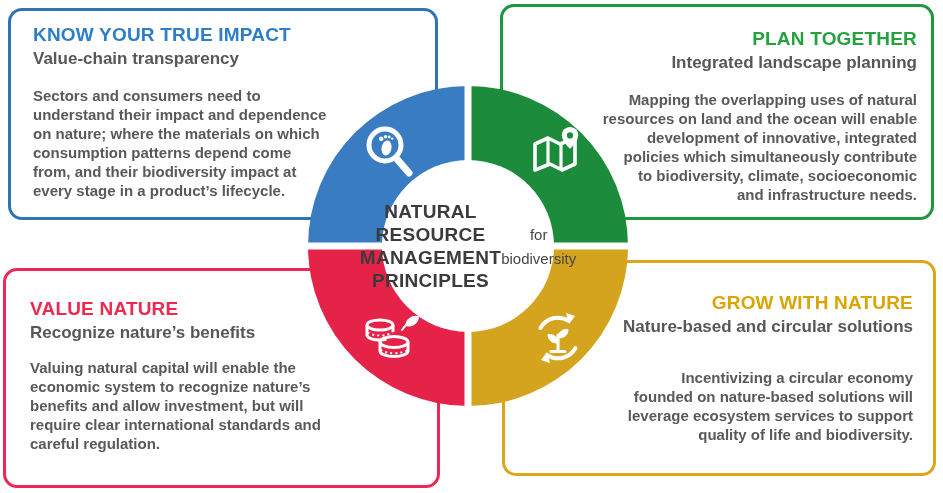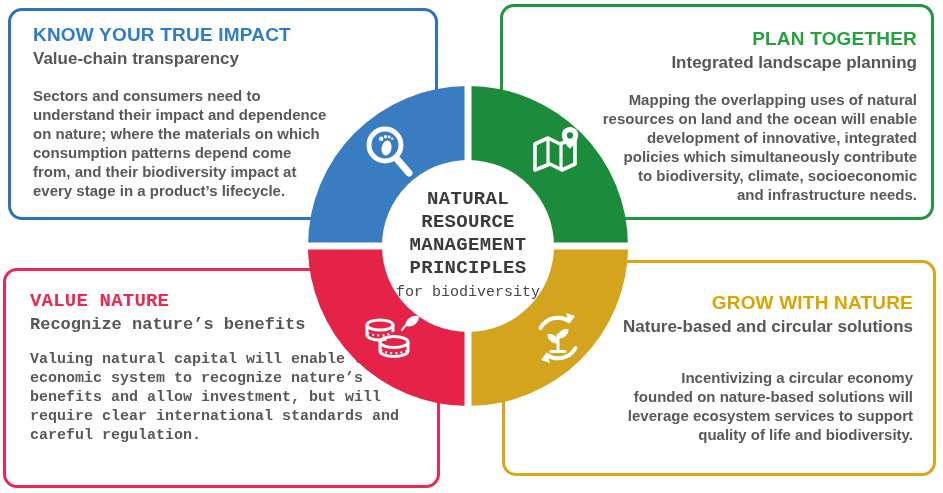--- a/index.html
+++ b/index.html
@@ -7,21 +7,21 @@
     position:relative;width:943px;height:493px;background:#ffffff;
     font-family:"Liberation Sans", sans-serif;overflow:hidden;
   }
   
   .card{
     position:absolute;box-sizing:border-box;background:transparent;
     border:3px solid;border-radius:14px;z-index:1;
   }
   .card.tl{left:8px;top:8px;width:430px;height:212px;border-color:#2E74B5;padding:12px 20px 0 22px;}
   .card.tr{left:500px;top:4px;width:434px;height:216px;border-color:#1E9741;padding:20px 14px 0 14px;text-align:right;}
-  .card.bl{left:3px;top:268px;width:437px;height:220px;border-color:#EE2756;padding:18px 20px 0 24px;font-family:Liberation Mono, monospace;}
+  .card.bl{left:3px;top:268px;width:437px;height:220px;border-color:#EE2756;padding:26px 20px 0 24px;}
   .card.br{left:502px;top:260px;width:434px;height:216px;border-color:#DBA617;padding:28px 20px 0 14px;text-align:right;}
   .card .title{font-size:19px;font-weight:bold;letter-spacing:.2px;line-height:24px;}
   .card.tl .title{color:#2D7DCB;}
   .card.tr .title{color:#25A23D;}
   .card.bl .title{color:#EE2950;}
   .card.br .title{color:#DBA400;}
   .card .subtitle{font-size:17px;font-weight:600;color:#575757;line-height:22px;margin-top:1px;}
   .card .body{
     font-size:15px;font-weight:600;color:#595959;line-height:19px;
     margin-top:16px;white-space:pre-line;
@@ -36,21 +36,21 @@
       #1C8B3B 0deg 90deg,
       #D5A41F 90deg 180deg,
       #E52349 180deg 270deg,
       #3A7CC2 270deg 360deg);
   }
   .gap-h{position:absolute;left:0;right:0;top:50%;height:7px;transform:translateY(-50%);background:#ffffff;}
   .gap-v{position:absolute;top:0;bottom:0;left:50%;width:7px;transform:translateX(-50%);background:#ffffff;}
   .hub{
     position:absolute;left:50%;top:50%;width:172px;height:172px;margin:-86px 0 0 -86px;
     background:#ffffff;border-radius:50%;text-align:center;
-    display:flex;flex-direction:column;justify-content:center;align-items:center;font-family:Liberation Mono, monospace;
+    display:flex;flex-direction:row;justify-content:center;align-items:center;
   }
   .hub .hub-title{
     font-size:19px;font-weight:bold;color:#3B3B3B;line-height:23px;
     letter-spacing:.3px;white-space:pre-line;
   }
   .hub .hub-sub{font-size:15px;color:#464646;line-height:24px;margin-top:1px;}
   .wicon{position:absolute;width:64px;height:64px;}
   .wicon.blue{left:50px;top:36px;}
   .wicon.green{left:217px;top:36px;}
   .wicon.red{left:50px;top:220px;}

